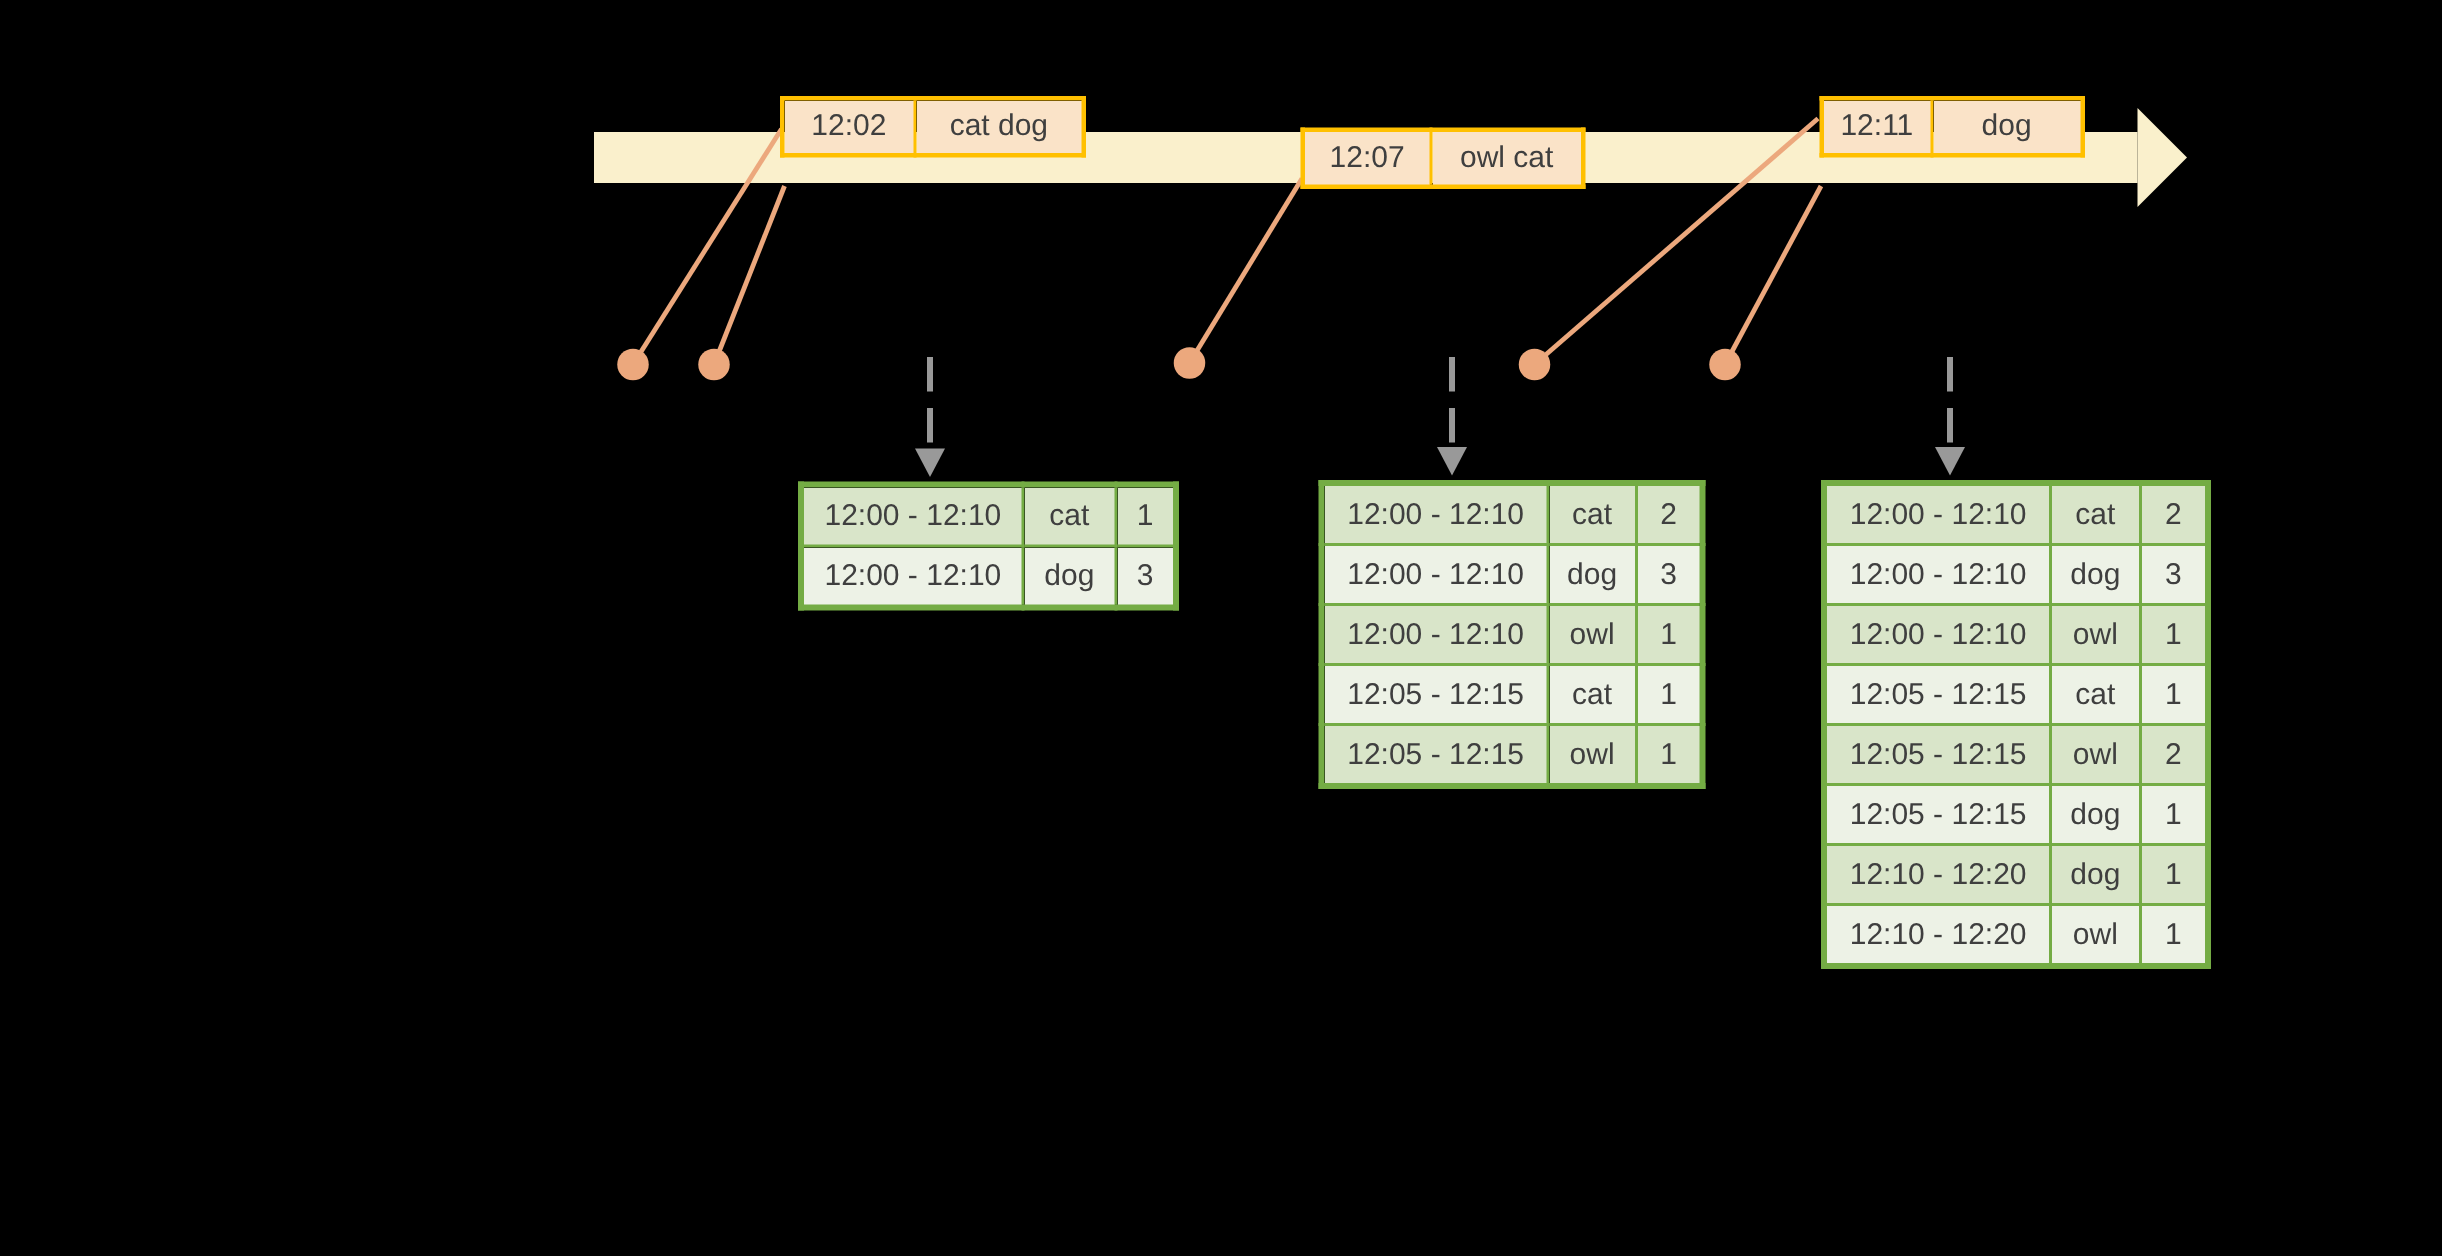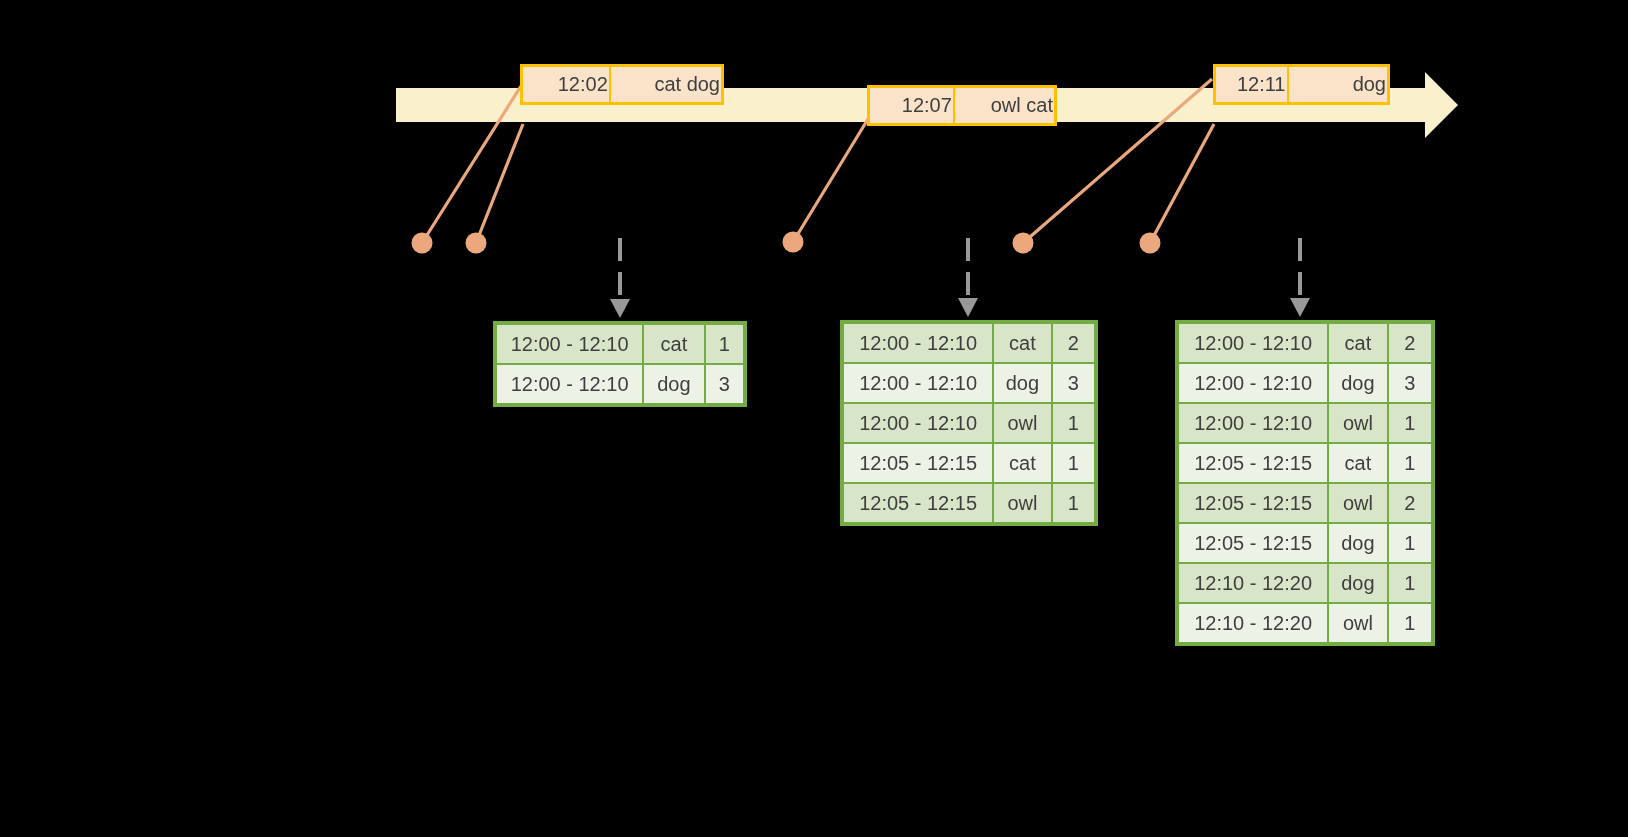--- a/index.html
+++ b/index.html
@@ -27,25 +27,25 @@
   .dash{stroke:var(--arrow-gray);stroke-width:4;stroke-dasharray:23 11;fill:none;}
   .dash-head{fill:var(--arrow-gray);}
 
   table{position:absolute;border-collapse:collapse;table-layout:fixed;}
   td{
     text-align:center;vertical-align:middle;font-size:20px;color:var(--text);
     overflow:hidden;white-space:nowrap;
   }
   
   .etable{border:3px solid var(--event-border);}
-  .etable td{border:2px solid var(--event-border);height:33px;text-align:right;}
+  .etable td{border:2px solid var(--event-border);height:33px;}
   .etable tr:nth-child(odd) td{background:var(--event-row-dark);}
   .etable tr:nth-child(even) td{background:var(--event-row-light);}
   
-  .rtable{border:4px solid var(--result-border);}
+  .rtable{border:4px solid var(--result-border);margin-left:39px;}
   .rtable td{border:2px solid var(--result-border);height:36px;}
   .rtable tr:nth-child(odd) td{background:var(--result-row-dark);}
   .rtable tr:nth-child(even) td{background:var(--result-row-light);}
 
   .t1{left:520px;top:64px;width:204px;}
   .t2{left:867px;top:85px;width:190px;}
   .t3{left:1213px;top:64px;width:160px;}
   .r1{left:493px;top:321px;width:254px;}
   .r2{left:840px;top:320px;width:258px;}
   .r3{left:1175px;top:320px;width:260px;}

